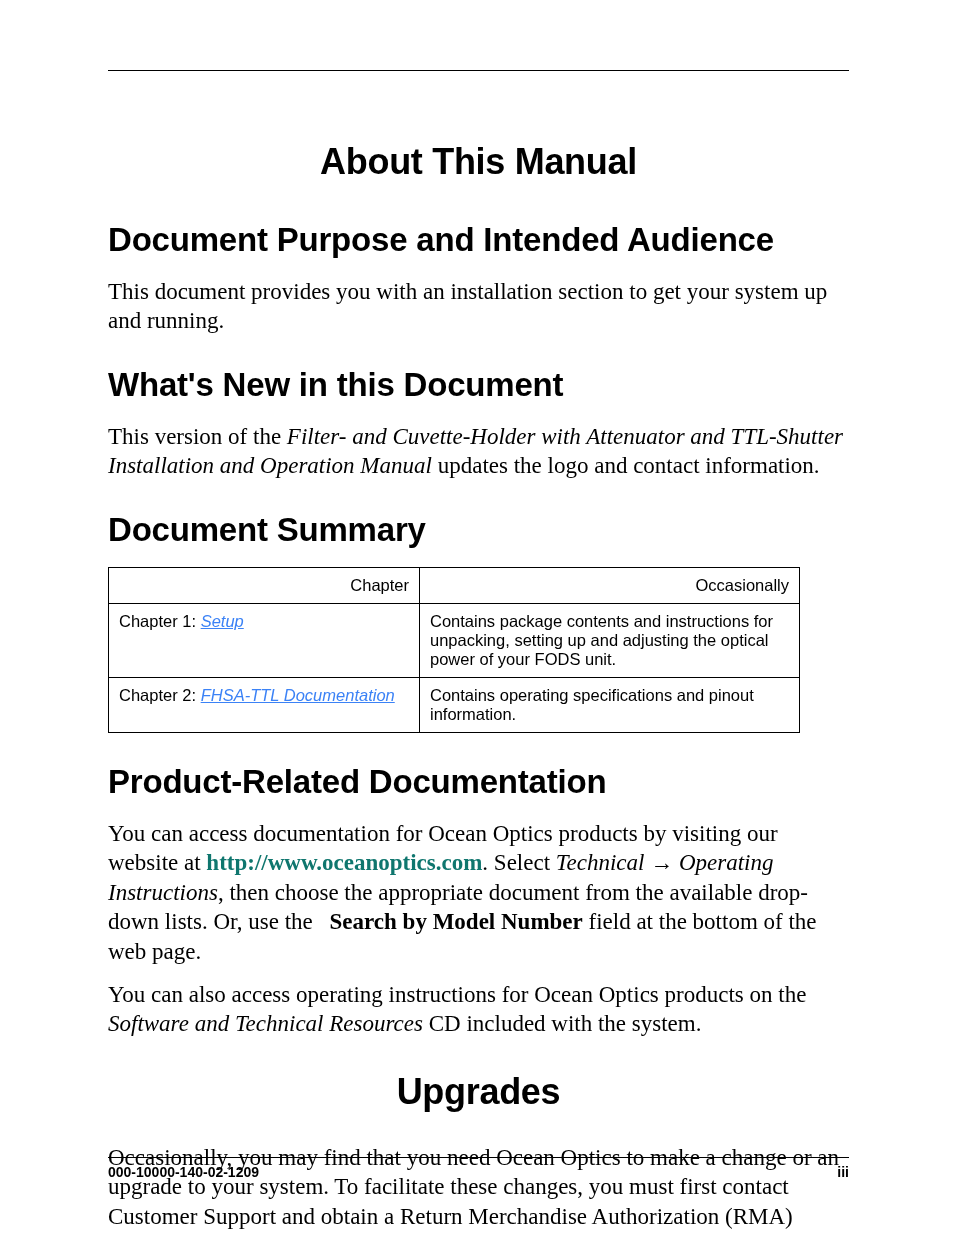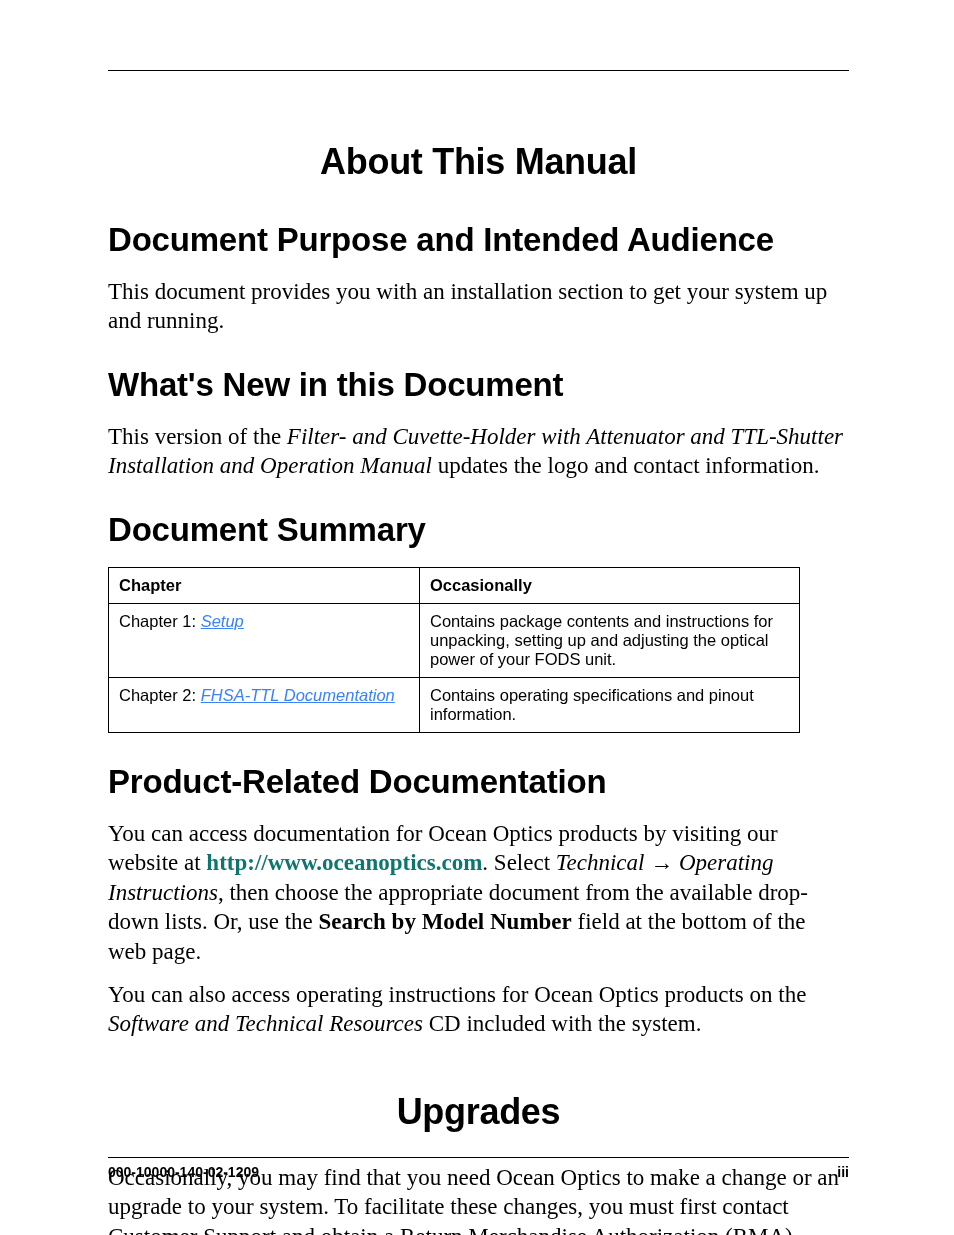--- a/index.html
+++ b/index.html
@@ -37,21 +37,21 @@
   }
   p {
     font-size: 23px;
     line-height: 1.28;
     margin: 0 0 14px 0;
   }
   .sec {
     margin-bottom: 30px;
   }
   .italic { font-style: italic; }
-  .bold { font-weight: bold; }
+  .bold { font-weight: bold; margin-left: 11px; }
   .link {
     color: #3b82f6;
     text-decoration: underline;
     font-style: italic;
   }
   .link-plain {
     color: #0f766e;
     font-weight: bold;
     text-decoration: none;
   }
@@ -62,21 +62,22 @@
     font-family: Arial, Helvetica, sans-serif;
     font-size: 16.5px;
   }
   table.summary th, table.summary td {
     border: 1.5px solid #000;
     padding: 8px 10px 8px 10px;
     vertical-align: top;
     text-align: left;
   }
   table.summary th {
-    font-weight: bold;
+    font-weight: normal;
+    text-align: right;
   }
   table.summary td.col-chap { width: 290px; }
   table.summary td .chap-prefix {
     font-family: Arial, Helvetica, sans-serif;
   }
   .footer {
     position: absolute;
     left: 108px;
     right: 105px;
     bottom: 55px;
@@ -141,21 +142,21 @@
   <div class="sec">
     <h2>Product-Related Documentation</h2>
     <p>
       <span>You can access documentation for Ocean Optics products by visiting our website at </span><a href="#" class="link-plain">http://www.oceanoptics.com</a><span>. Select </span><span class="italic">Technical → Operating Instructions</span><span>, then choose the appropriate document from the available drop-down lists. Or, use the </span><span class="bold">Search by Model Number</span><span> field at the bottom of the web page.</span>
     </p>
     <p>
       <span>You can also access operating instructions for Ocean Optics products on the </span><span class="italic">Software and Technical Resources</span><span> CD included with the system.</span>
     </p>
   </div>
 
-  <h1 style="margin-top:52px; margin-bottom:30px;">Upgrades</h1>
+  <h1 style="margin-top:32px; margin-bottom:30px;">Upgrades</h1>
   <p>Occasionally, you may find that you need Ocean Optics to make a change or an upgrade to your system. To facilitate these changes, you must first contact Customer Support and obtain a Return Merchandise Authorization (RMA) number. Please contact Ocean Optics for specific instructions when returning a product.</p>
 
   <div class="footer">
     <div class="footer-rule"></div>
     <div class="footer-row">
       <span>000-10000-140-02-1209</span>
       <span>iii</span>
     </div>
   </div>
 </div>

